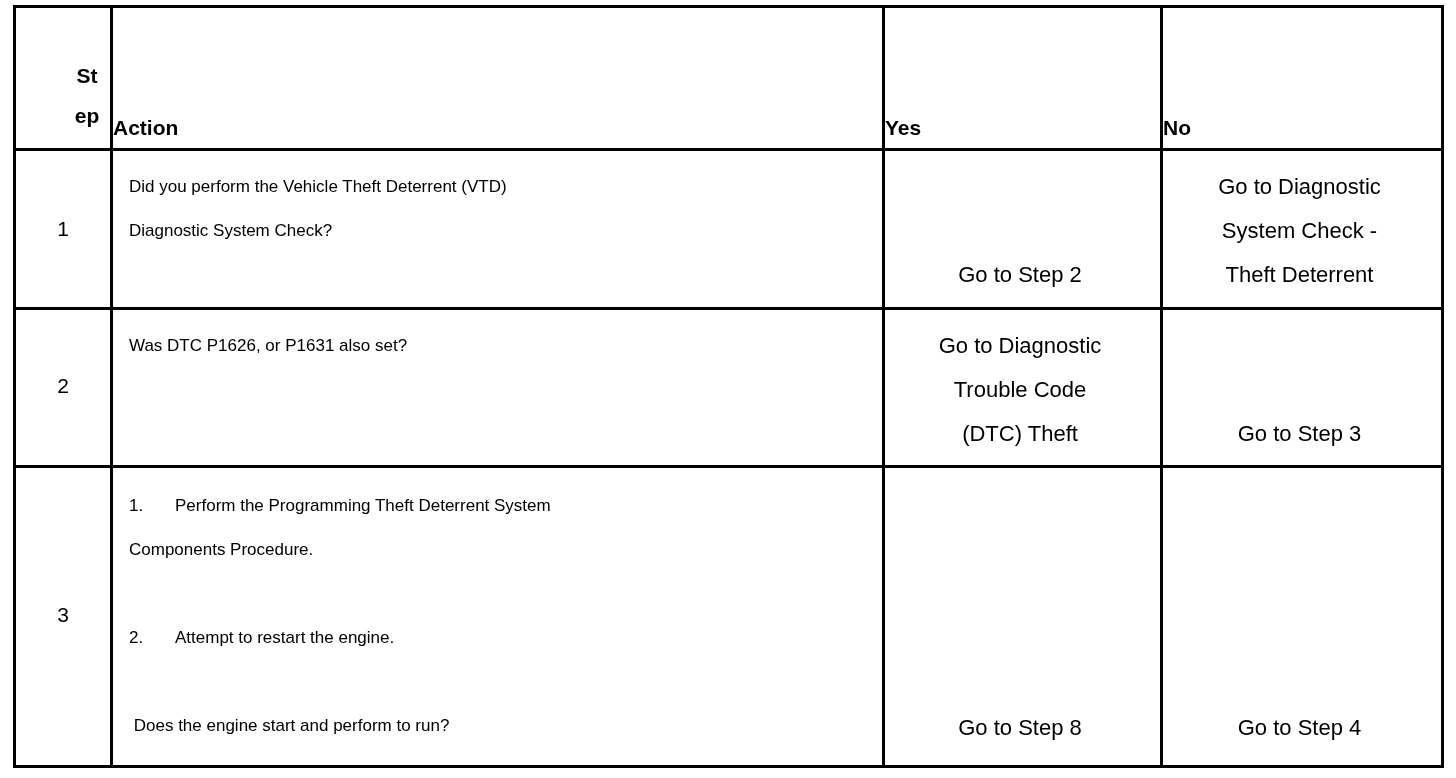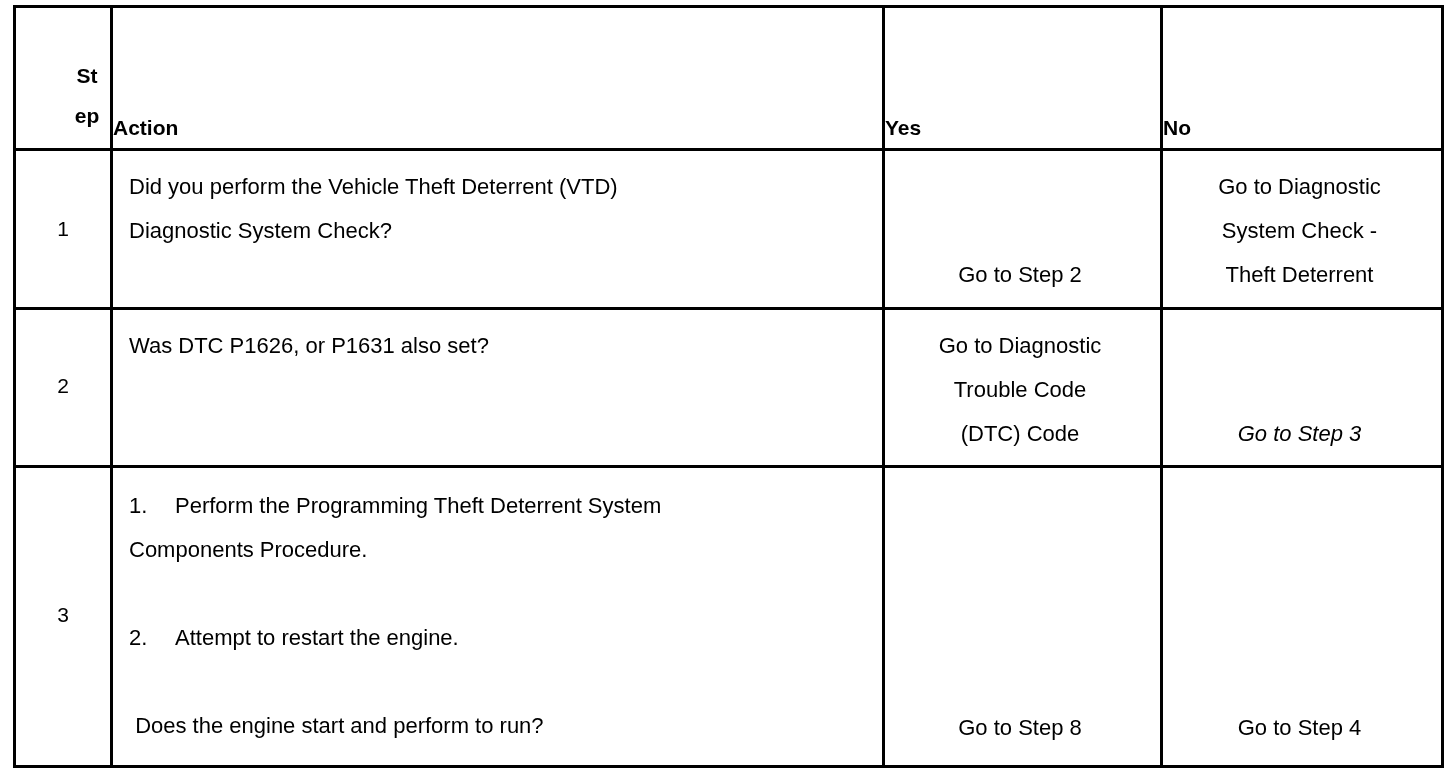--- a/index.html
+++ b/index.html
@@ -66,21 +66,21 @@
     text-align: left;
     padding-top: 100px;
   }
 
   
   .stepnum {
     font-size: 21px;
     text-align: center;
   }
   .action {
-    font-size: 22px;
+    font-size: 17px;
     line-height: 44px;
     text-align: left;
     padding-left: 16px;
     padding-right: 10px;
   }
   .branch {
     font-size: 22px;
     line-height: 44px;
     text-align: center;
     padding-left: 8px;
@@ -94,21 +94,21 @@
   
   .r1-step   { padding-top: 66px; }
   .r1-action { padding-top: 14px; }
   .r1-yes    { padding-top: 102px; }
   .r1-no     { padding-top: 14px; }
 
   
   .r2-step   { padding-top: 64px; }
   .r2-action { padding-top: 14px; }
   .r2-yes    { padding-top: 14px; }
-  .r2-no     { padding-top: 102px; font-style: italic; }
+  .r2-no     { padding-top: 102px; }
 
   
   .r3-step   { padding-top: 135px; }
   .r3-action { padding-top: 16px; }
   .r3-yes    { padding-top: 238px; }
   .r3-no     { padding-top: 238px; }
 
   .action .blank-line { height: 44px; }
   .action .li-num { display: inline-block; width: 46px; }
   .line { white-space: pre-wrap; }
@@ -175,21 +175,21 @@
         </td>
         <td>
           <div class="action r2-action">
             <div class="line">Was DTC P1626, or P1631 also set?</div>
           </div>
         </td>
         <td>
           <div class="branch r2-yes">
             <div class="line">Go to Diagnostic</div>
             <div class="line">Trouble Code</div>
-            <div class="line">(DTC) Code</div>
+            <div class="line">(DTC) Theft</div>
           </div>
         </td>
         <td>
           <div class="branch r2-no">
             <div class="line">Go to Step 3</div>
           </div>
         </td>
       </tr>
 
       <tr class="r3">

